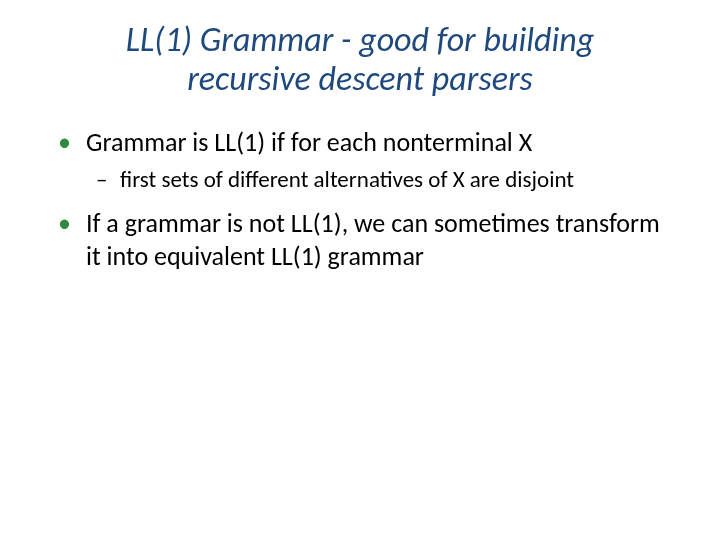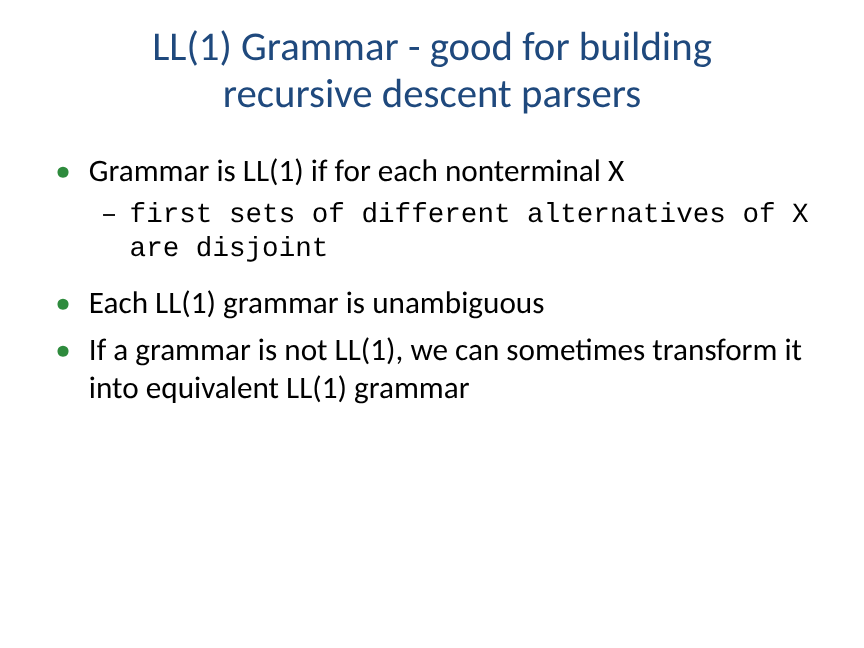--- a/index.html
+++ b/index.html
@@ -17,24 +17,25 @@
     height: 540px;
     padding: 20px 30px 20px 30px;
   }
   .title {
     text-align: center;
     font-size: 34px;
     line-height: 1.15;
     color: #1f497d;
     margin: 0 40px 28px 40px;
     font-weight: 400;
+    font-style: italic;
   }
   ul.top {
     list-style: none;
-    margin: 4px;
+    margin: 16px;
     padding: 0;
   }
   ul.top > li {
     position: relative;
     font-size: 26px;
     line-height: 1.25;
     padding-left: 40px;
     margin-bottom: 6px;
   }
   ul.top > li::before {
@@ -43,21 +44,20 @@
     left: 12px;
     top: 0;
     color: #2e8b3d;
     font-size: 26px;
     line-height: 1.25;
   }
   ul.sub {
     list-style: none;
     margin: 6px 0 14px 0;
     padding: 0;
-    font-family: Liberation Mono, monospace;
   }
   ul.sub > li {
     position: relative;
     font-size: 23px;
     line-height: 1.25;
     padding-left: 34px;
     margin-bottom: 2px;
   }
   ul.sub > li::before {
     content: "–";
@@ -80,23 +80,20 @@
     <li>
       <span>Grammar is LL(1) if for each nonterminal X</span>
       <ul class="sub">
         <li>
           <span>first sets of different alternatives of X are disjoint</span>
         </li>
       </ul>
     </li>
 
 
-    <li>
-      <span>Each LL(1) grammar is unambiguous</span>
-    </li>
 
     <li>
       <span>If a grammar is not LL(1), we can sometimes transform it into equivalent LL(1) grammar</span>
     </li>
 
   </ul>
 
 </div>
 
 </body></html>

